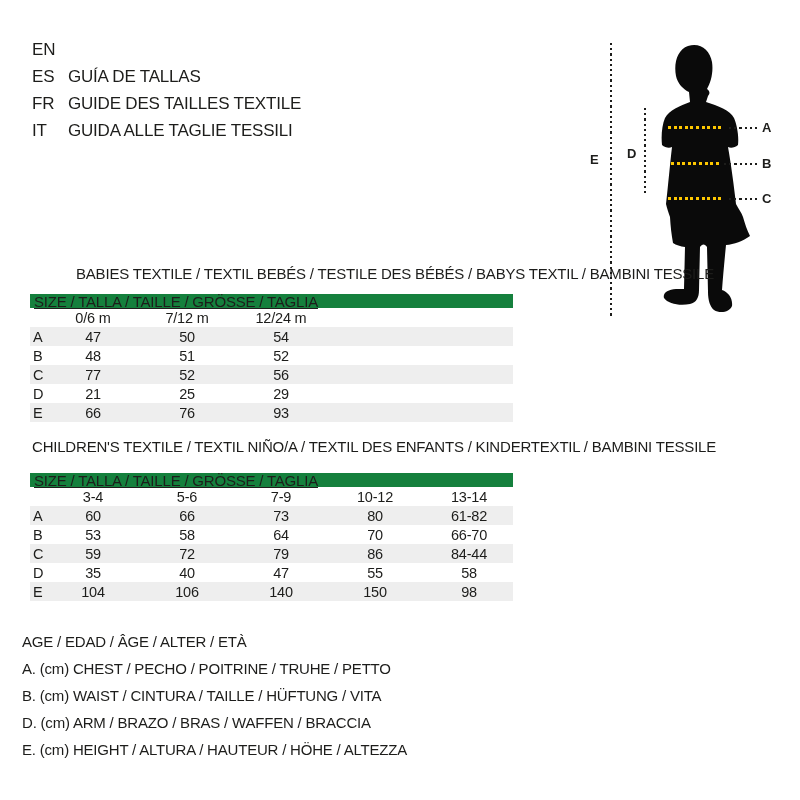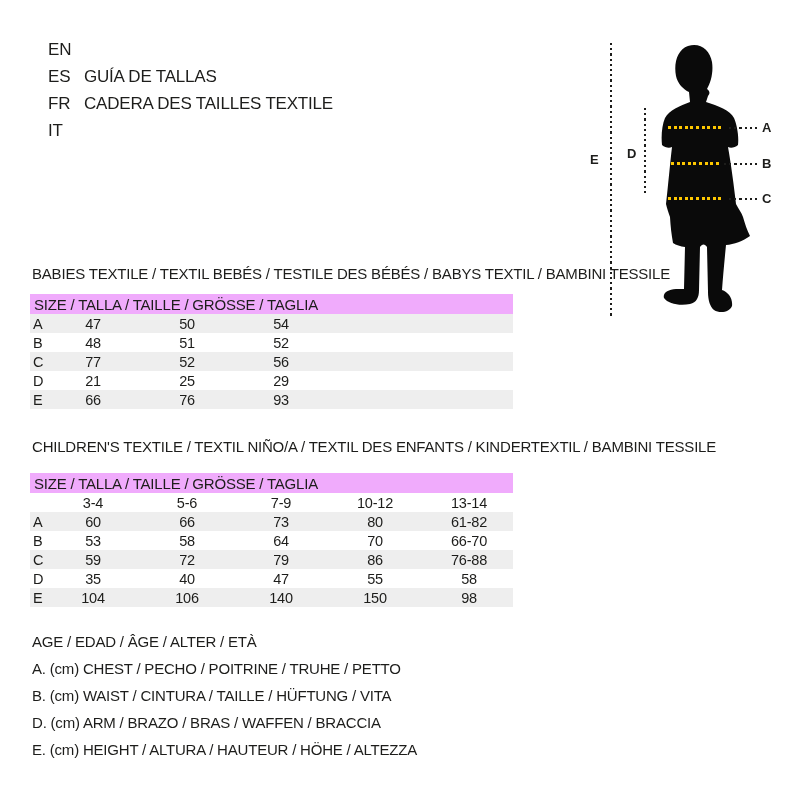--- a/index.html
+++ b/index.html
@@ -8,21 +8,21 @@
     position: relative;
     background: #ffffff;
     color: #1d1d1b;
     font-family: "Liberation Sans", sans-serif;
     overflow: hidden;
     letter-spacing: -0.2px;
   }
   .abs { position: absolute; }
 
   
-  .lang-block { left: 48px; top: 36px; }
+  .lang-block { left: 32px; top: 36px; }
   .lang-row { display: flex; line-height: 27px; font-size: 17px; }
   .lang-code { width: 36px; flex: 0 0 36px; }
   .lang-label { white-space: nowrap; }
 
   
   .sil-svg { left: 648px; top: 40px; width: 120px; height: 280px; }
   .vline {
     width: 2px;
     background: repeating-linear-gradient(180deg, #1d1d1b 0 2.2px, transparent 2.2px 5.2px);
   }
@@ -47,62 +47,64 @@
   #lbl-a { left: 762px; top: 120px; }
   #yb { left: 671px; top: 162px; width: 48px; }
   #bb { left: 724px; top: 163px; width: 33px; }
   #lbl-b { left: 762px; top: 156px; }
   #yc { left: 668px; top: 197px; width: 56px; }
   #bc { left: 729px; top: 198px; width: 28px; }
   #lbl-c { left: 762px; top: 191px; }
 
   
   .section-title { left: 32px; font-size: 15px; white-space: nowrap; }
-  #babies-title { top: 265px; }
+  #babies-title { top: 265px; margin-left: 44px; }
   #children-title { top: 438px; }
 
   
   .size-table { left: 30px; width: 483px; font-size: 14.5px; }
   #babies-table { top: 294px; }
   #children-table { top: 473px; }
   .size-bar {
-    height: 20px;
-    background: #f0abfc;
+    height: 14px;
+    background: #15803d;
     display: flex;
     align-items: center;
     padding-left: 4px;
     font-size: 15px;
     white-space: nowrap;
+    text-decoration: underline;
   }
   .t-row { display: flex; height: 19px; align-items: center; }
   .t-row.stripe { background: #eeeeee; }
   .t-label { flex: 0 0 16px; padding-left: 3px; }
   .t-cell { flex: 0 0 94px; text-align: center; }
 
   
-  .legend-block { left: 32px; top: 628px; font-size: 15px; }
+  .legend-block { left: 22px; top: 628px; font-size: 15px; }
   .legend-line { line-height: 27px; white-space: nowrap; }
 </style>
 </head>
 <body>
 
 <div class="abs lang-block">
   <div class="lang-row">
     <span class="lang-code">EN</span>
   </div>
   <div class="lang-row">
     <span class="lang-code">ES</span>
     <span class="lang-label">GUÍA DE TALLAS</span>
   </div>
   <div class="lang-row">
     <span class="lang-code">FR</span>
-    <span class="lang-label">CADERA DES TAILLES TEXTILE</span>
+    <span class="lang-label">GUIDE DES TAILLES TEXTILE</span>
   </div>
   <div class="lang-row">
     <span class="lang-code">IT</span>
+    <span class="lang-label">GUIDA ALLE TAGLIE TESSILI</span>
   </div>
 </div>
 
 <svg class="abs sil-svg" viewBox="0 0 120 280" aria-hidden="true">
   <path fill="#0a0a0a" d="
     M 40 6
     C 52 2 62 10 64 22
     C 65.5 32 63 42 59 49
     C 61.5 50.5 62.5 53.5 60 56
     L 58 62
@@ -153,20 +155,26 @@
 <span id="lbl-b" class="abs marker-label">B</span>
 
 <div id="yc" class="abs hline-yellow"></div>
 <div id="bc" class="abs hline-black"></div>
 <span id="lbl-c" class="abs marker-label">C</span>
 
 <div id="babies-title" class="abs section-title">BABIES TEXTILE / TEXTIL BEBÉS / TESTILE DES BÉBÉS / BABYS TEXTIL / BAMBINI TESSILE</div>
 
 <div id="babies-table" class="abs size-table">
   <div class="size-bar">SIZE / TALLA / TAILLE / GRÖSSE / TAGLIA</div>
+  <div class="t-row">
+    <span class="t-label"></span>
+    <span class="t-cell">0/6 m</span>
+    <span class="t-cell">7/12 m</span>
+    <span class="t-cell">12/24 m</span>
+  </div>
   <div class="t-row stripe">
     <span class="t-label">A</span>
     <span class="t-cell">47</span>
     <span class="t-cell">50</span>
     <span class="t-cell">54</span>
   </div>
   <div class="t-row">
     <span class="t-label">B</span>
     <span class="t-cell">48</span>
     <span class="t-cell">51</span>
@@ -219,21 +227,21 @@
     <span class="t-cell">64</span>
     <span class="t-cell">70</span>
     <span class="t-cell">66-70</span>
   </div>
   <div class="t-row stripe">
     <span class="t-label">C</span>
     <span class="t-cell">59</span>
     <span class="t-cell">72</span>
     <span class="t-cell">79</span>
     <span class="t-cell">86</span>
-    <span class="t-cell">76-88</span>
+    <span class="t-cell">84-44</span>
   </div>
   <div class="t-row">
     <span class="t-label">D</span>
     <span class="t-cell">35</span>
     <span class="t-cell">40</span>
     <span class="t-cell">47</span>
     <span class="t-cell">55</span>
     <span class="t-cell">58</span>
   </div>
   <div class="t-row stripe">

